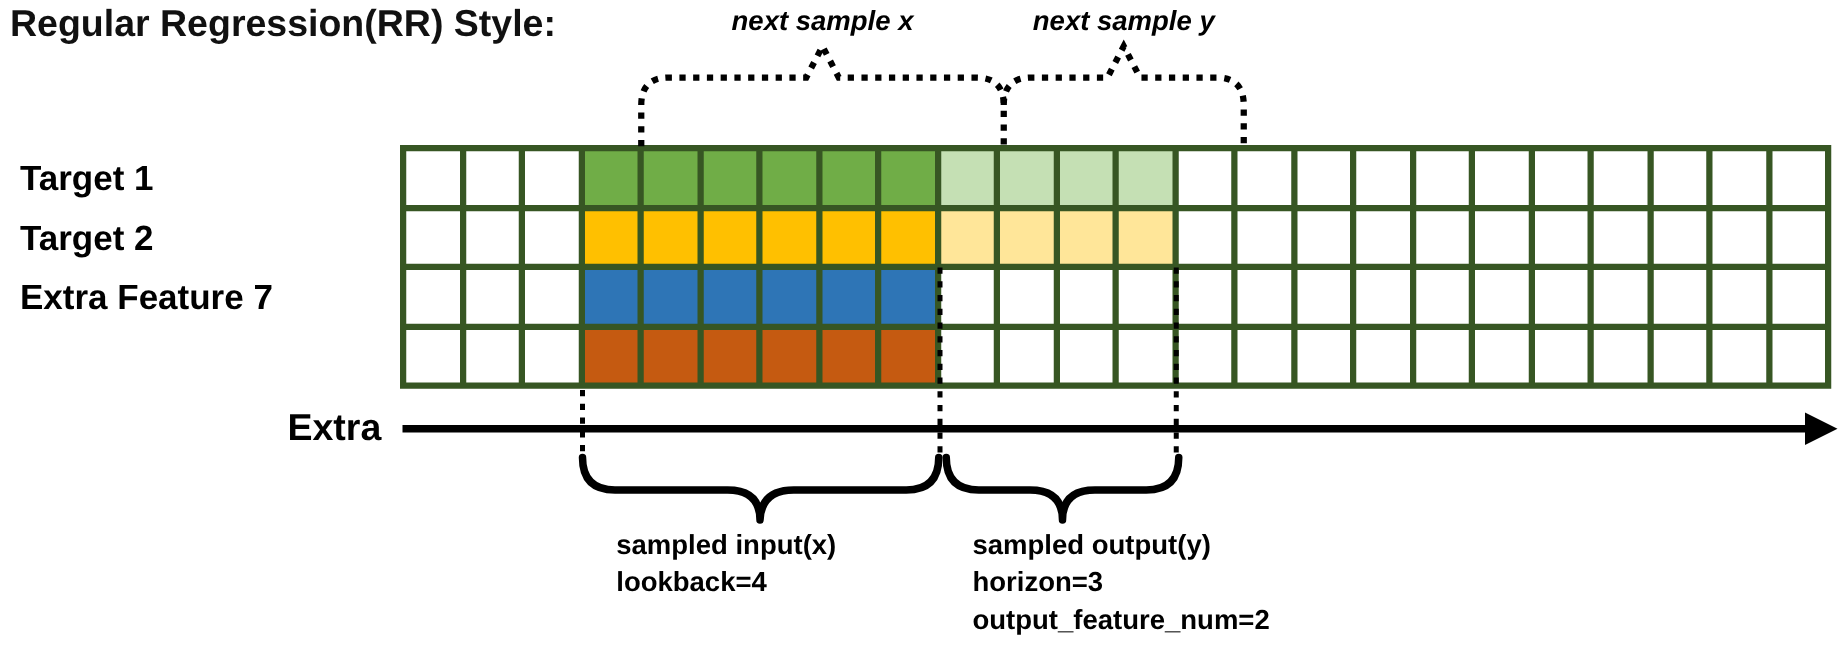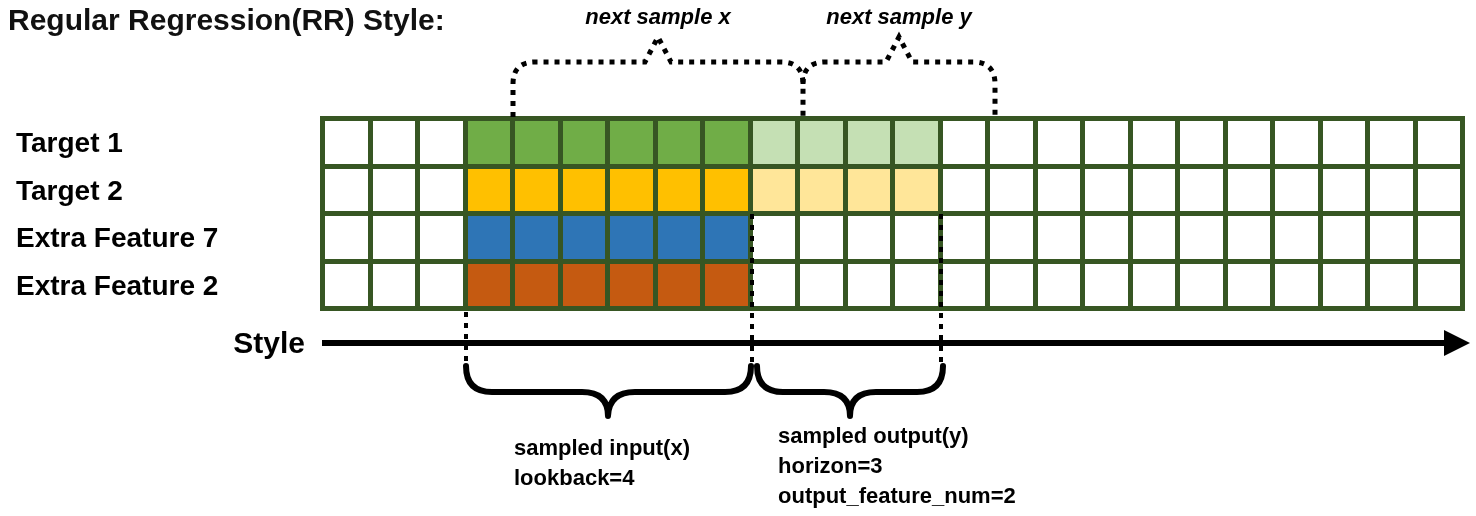--- a/index.html
+++ b/index.html
@@ -26,37 +26,36 @@
   }
   .cell{width:42.5px;height:42.5px;}
   .overlay{position:absolute;left:0;top:0;z-index:5;pointer-events:none;}
   .time-label{
     position:absolute;left:160px;top:326px;width:145px;text-align:right;
     font-size:30px;font-weight:700;
   }
   .anno{
     position:absolute;top:421px;font-size:22px;line-height:30px;font-weight:600;white-space:nowrap;
   }
-  .anno.input{left:514px;margin-top:12px;}
+  .anno.input{left:493px;}
   .anno.output{left:778px;}
 </style>
 </head>
 <body>
 
 <div class="canvas">
 
   <div class="title">Regular Regression(RR) Style:</div>
 
   <div class="next-label y">next sample y</div>
   <div class="next-label x">next sample x</div>
 
   <div class="row-label" style="top:121px">Target 1</div>
   <div class="row-label" style="top:168.5px">Target 2</div>
   <div class="row-label" style="top:216px">Extra Feature 7</div>
-  <div class="row-label" style="top:263.5px">Extra Feature 2</div>
 
   <div class="grid" style="background: rgb(55, 86, 35); grid-template-columns: repeat(24, 42.5px);">
       <div class="cell" style="background: rgb(255, 255, 255);"></div>
       <div class="cell" style="background: rgb(255, 255, 255);"></div>
       <div class="cell" style="background: rgb(255, 255, 255);"></div>
       <div class="cell" style="background: rgb(112, 173, 71);"></div>
       <div class="cell" style="background: rgb(112, 173, 71);"></div>
       <div class="cell" style="background: rgb(112, 173, 71);"></div>
       <div class="cell" style="background: rgb(112, 173, 71);"></div>
       <div class="cell" style="background: rgb(112, 173, 71);"></div>
@@ -143,21 +142,21 @@
       <div class="cell" style="background: rgb(255, 255, 255);"></div>
       <div class="cell" style="background: rgb(255, 255, 255);"></div>
       <div class="cell" style="background: rgb(255, 255, 255);"></div>
       <div class="cell" style="background: rgb(255, 255, 255);"></div>
       <div class="cell" style="background: rgb(255, 255, 255);"></div>
       <div class="cell" style="background: rgb(255, 255, 255);"></div>
       <div class="cell" style="background: rgb(255, 255, 255);"></div>
       <div class="cell" style="background: rgb(255, 255, 255);"></div>
     </div>
 
-  <div class="time-label">Style</div>
+  <div class="time-label">Extra</div>
 
   <svg class="overlay" width="1476" height="516" viewBox="0 0 1476 516">
 
     <path d="M 513 117 L 513 84 Q 513 62 535 62 L 645 62 L 658 37 L 671 62 L 781 62 Q 803 62 803 84 L 803 117" fill="none" stroke="#000" stroke-width="5" stroke-dasharray="5 6"></path>
     <path d="M 803 84 Q 803 62 825 62 L 886 62 L 899 37 L 912 62 L 973 62 Q 995 62 995 84 L 995 117" fill="none" stroke="#000" stroke-width="5" stroke-dasharray="5 6"></path>
 
     <path d="M 466 312 V 364" fill="none" stroke="#000" stroke-width="4" stroke-dasharray="5 6"></path>
     <path d="M 752 214 V 364" fill="none" stroke="#000" stroke-width="4" stroke-dasharray="5 6"></path>
     <path d="M 941 214 V 364" fill="none" stroke="#000" stroke-width="4" stroke-dasharray="5 6"></path>
 

